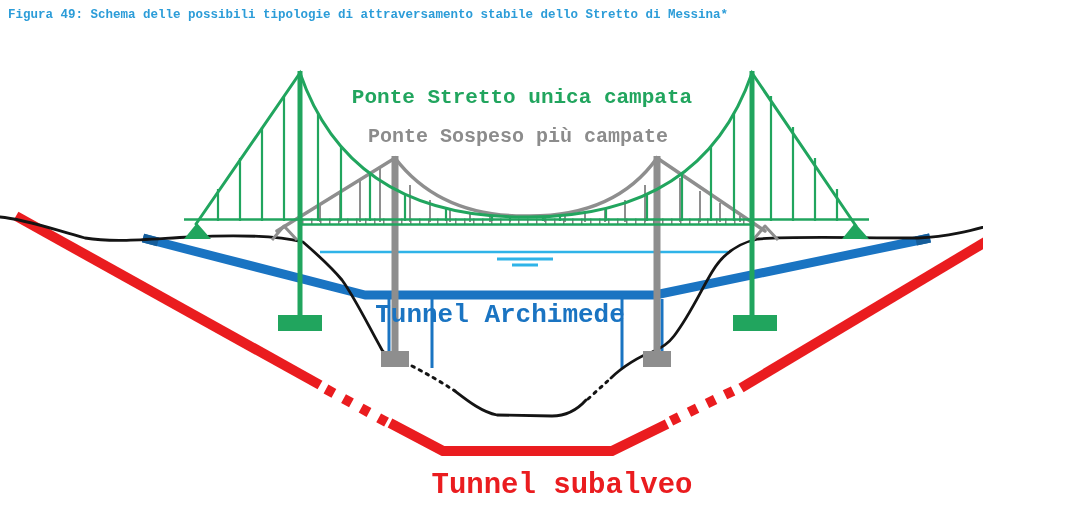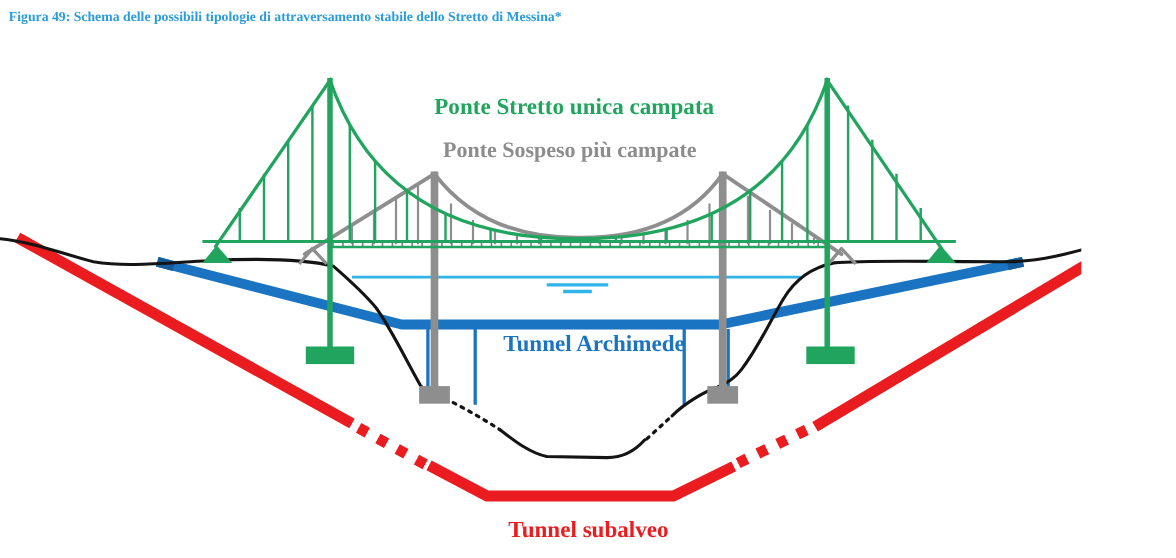--- a/index.html
+++ b/index.html
@@ -1,38 +1,38 @@
 <!DOCTYPE html>
 <html style="--title-blue: #2b9cd8; --bridge-green: #21a55e; --bridge-gray: #8e8e8e; --label-gray: #8c8c8c; --tunnel-blue: #1a74c2; --tunnel-blue-dark: #155d9a; --water-cyan: #2fb3e8; --tunnel-red: #ea1c1f; --terrain-black: #141414;"><head>
 <meta charset="utf-8">
 <style>
   html,body{margin:0;padding:0;background:#ffffff;}
   .page{
     position:relative;
     width:983px;height:507px;
     background:#ffffff;
-    font-family:Liberation Serif, serif;
+    font-family:Liberation Mono, monospace;
     overflow:hidden;
   }
   .fig-title{
     position:absolute;left:8px;top:8px;
     font-size:12.5px;font-weight:700;
     color:var(--title-blue,#2b9cd8);
     white-space:nowrap;
   }
   .diagram{position:absolute;inset:0;}
   .diagram svg{position:absolute;left:0;top:0;}
   .lbl{
     position:absolute;transform:translateX(-50%);
     font-weight:700;white-space:nowrap;line-height:1;
   }
   .lbl-green{left:522px;top:87px;font-size:21px;color:var(--bridge-green,#21a55e);}
   .lbl-gray{left:518px;top:127px;font-size:20px;color:var(--label-gray,#8c8c8c);}
-  .lbl-blue{left:540px;top:302px;font-size:21px;color:var(--tunnel-blue,#1a74c2);}
-  .lbl-red{left:535px;top:471px;font-size:21px;color:var(--tunnel-red,#ea1c1f);}
+  .lbl-blue{left:500px;top:302px;font-size:26px;color:var(--tunnel-blue,#1a74c2);}
+  .lbl-red{left:562px;top:471px;font-size:29px;color:var(--tunnel-red,#ea1c1f);}
 
   
   .sk-green{stroke:var(--bridge-green,#21a55e);fill:none;}
   .fl-green{fill:var(--bridge-green,#21a55e);stroke:none;}
   .sk-gray{stroke:var(--bridge-gray,#8e8e8e);fill:none;}
   .fl-gray{fill:var(--bridge-gray,#8e8e8e);stroke:none;}
   .sk-blue{stroke:var(--tunnel-blue,#1a74c2);fill:none;}
   .sk-blue-dark{stroke:var(--tunnel-blue-dark,#155d9a);fill:none;}
   .sk-cyan{stroke:var(--water-cyan,#2fb3e8);fill:none;}
   .sk-red{stroke:var(--tunnel-red,#ea1c1f);fill:none;}

